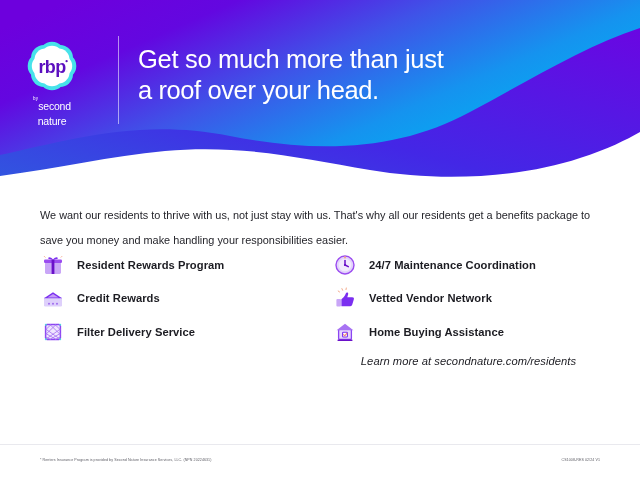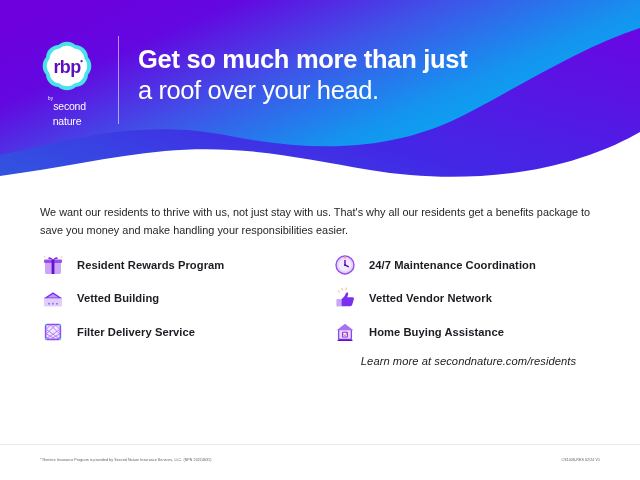--- a/index.html
+++ b/index.html
@@ -16,21 +16,21 @@
     position:absolute; left:0; top:0; width:640px; height:195px;
     overflow:hidden;
   }
   #header-bg {
     position:absolute; left:0; top:0; width:640px; height:195px;
   }
   #header-svg { display:block; width:640px; height:195px; }
 
   
   #logo-block {
-    position:absolute; left:29px; top:38px; width:76px; height:88px;
+    position:absolute; left:14px; top:38px; width:76px; height:88px;
     display:flex; flex-direction:column; align-items:center;
   }
   #logo-mark {
     position:relative; width:60px; height:56px;
   }
   #logo-mark svg { display:block; }
   #logo-sub {
     margin-top:3px;
     text-align:center;
     line-height:1.0;
@@ -50,32 +50,32 @@
     width:1.4px; height:88px;
     background:rgba(255,255,255,.55);
   }
 
   
   #headline {
     position:absolute; left:138px; top:44px; width:420px;
     color:#ffffff;
   }
   #headline .l1 {
-    font-size:25.5px; font-weight:700; letter-spacing:-.3px;
+    font-size:25.5px; font-weight:400; letter-spacing:-.3px;
     line-height:31px; white-space:nowrap;
   }
   #headline .l2 {
     font-size:25.5px; font-weight:normal; letter-spacing:-.4px;
     line-height:31px; white-space:nowrap;
   }
 
   
   #intro {
     position:absolute; left:40px; top:203px; width:552px;
-    font-size:10.9px; line-height:18px; color:#25252b;
+    font-size:10.9px; line-height:25px; color:#25252b;
   }
 
   
   #benefits {
     position:absolute; left:40px; top:248px; width:560px;
     display:flex;
   }
   .col { width:292px; }
   .col.right { width:268px; }
   .b-row {
@@ -210,21 +210,21 @@
           <rect x="3" y="11" width="18" height="9.5" rx="1.3" fill="#ded0fb"></rect>
           <path d="M3 12.2 L12 6.2 L21 12.2 Z" fill="#7b2ff0"></path>
           <path d="M6.5 11.6 L12 8 L17.5 11.6 Z" fill="#c49bf6"></path>
           <g fill="#a270ef">
             <circle cx="8" cy="17.8" r="1.05"></circle>
             <circle cx="12" cy="17.8" r="1.05"></circle>
             <circle cx="16" cy="17.8" r="1.05"></circle>
           </g>
         </svg>
       </span>
-      <span class="b-label">Vetted Building</span>
+      <span class="b-label">Credit Rewards</span>
     </div>
 
 
     <div class="b-row">
       <span class="b-icon">
         <svg width="24" height="24" viewBox="0 0 24 24">
           <rect x="4.6" y="4.6" width="14.8" height="14.8" rx="1.4" fill="#efe6fd" stroke="#8b45f2" stroke-width="1.5"></rect>
           <g stroke="#a873f3" stroke-width=".85">
             <line x1="4.6" y1="9" x2="19.4" y2="19.4"></line>
               <line x1="4.6" y1="13.4" x2="15" y2="19.4"></line>

